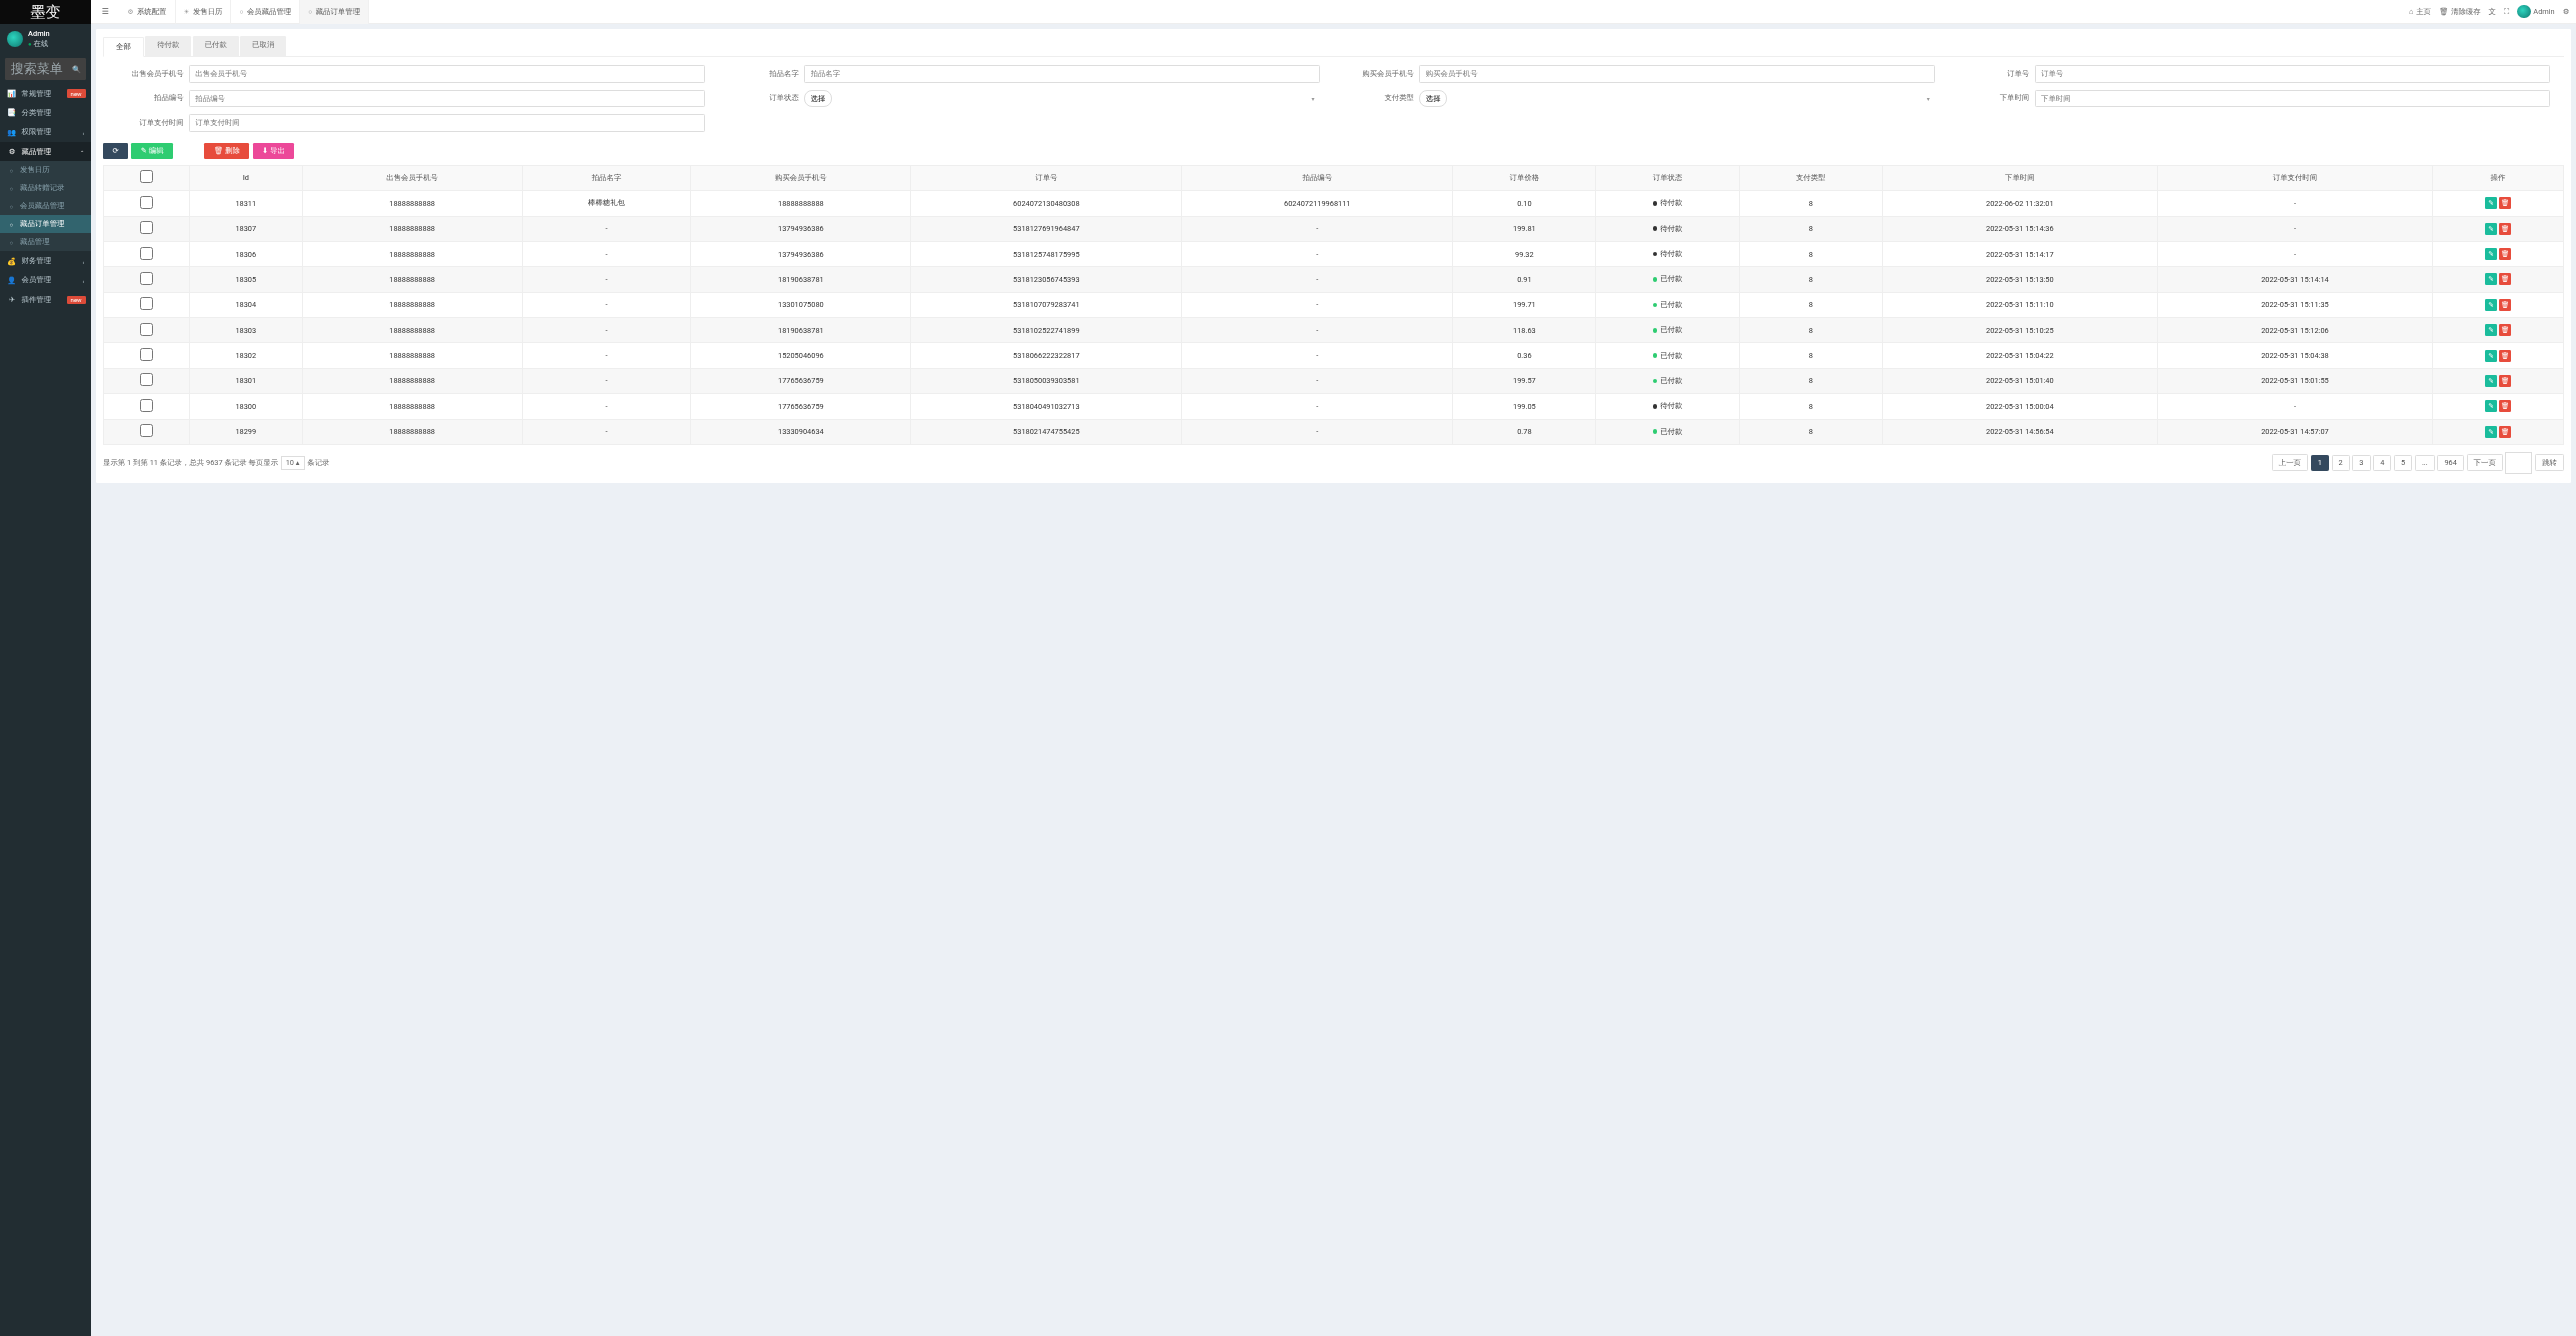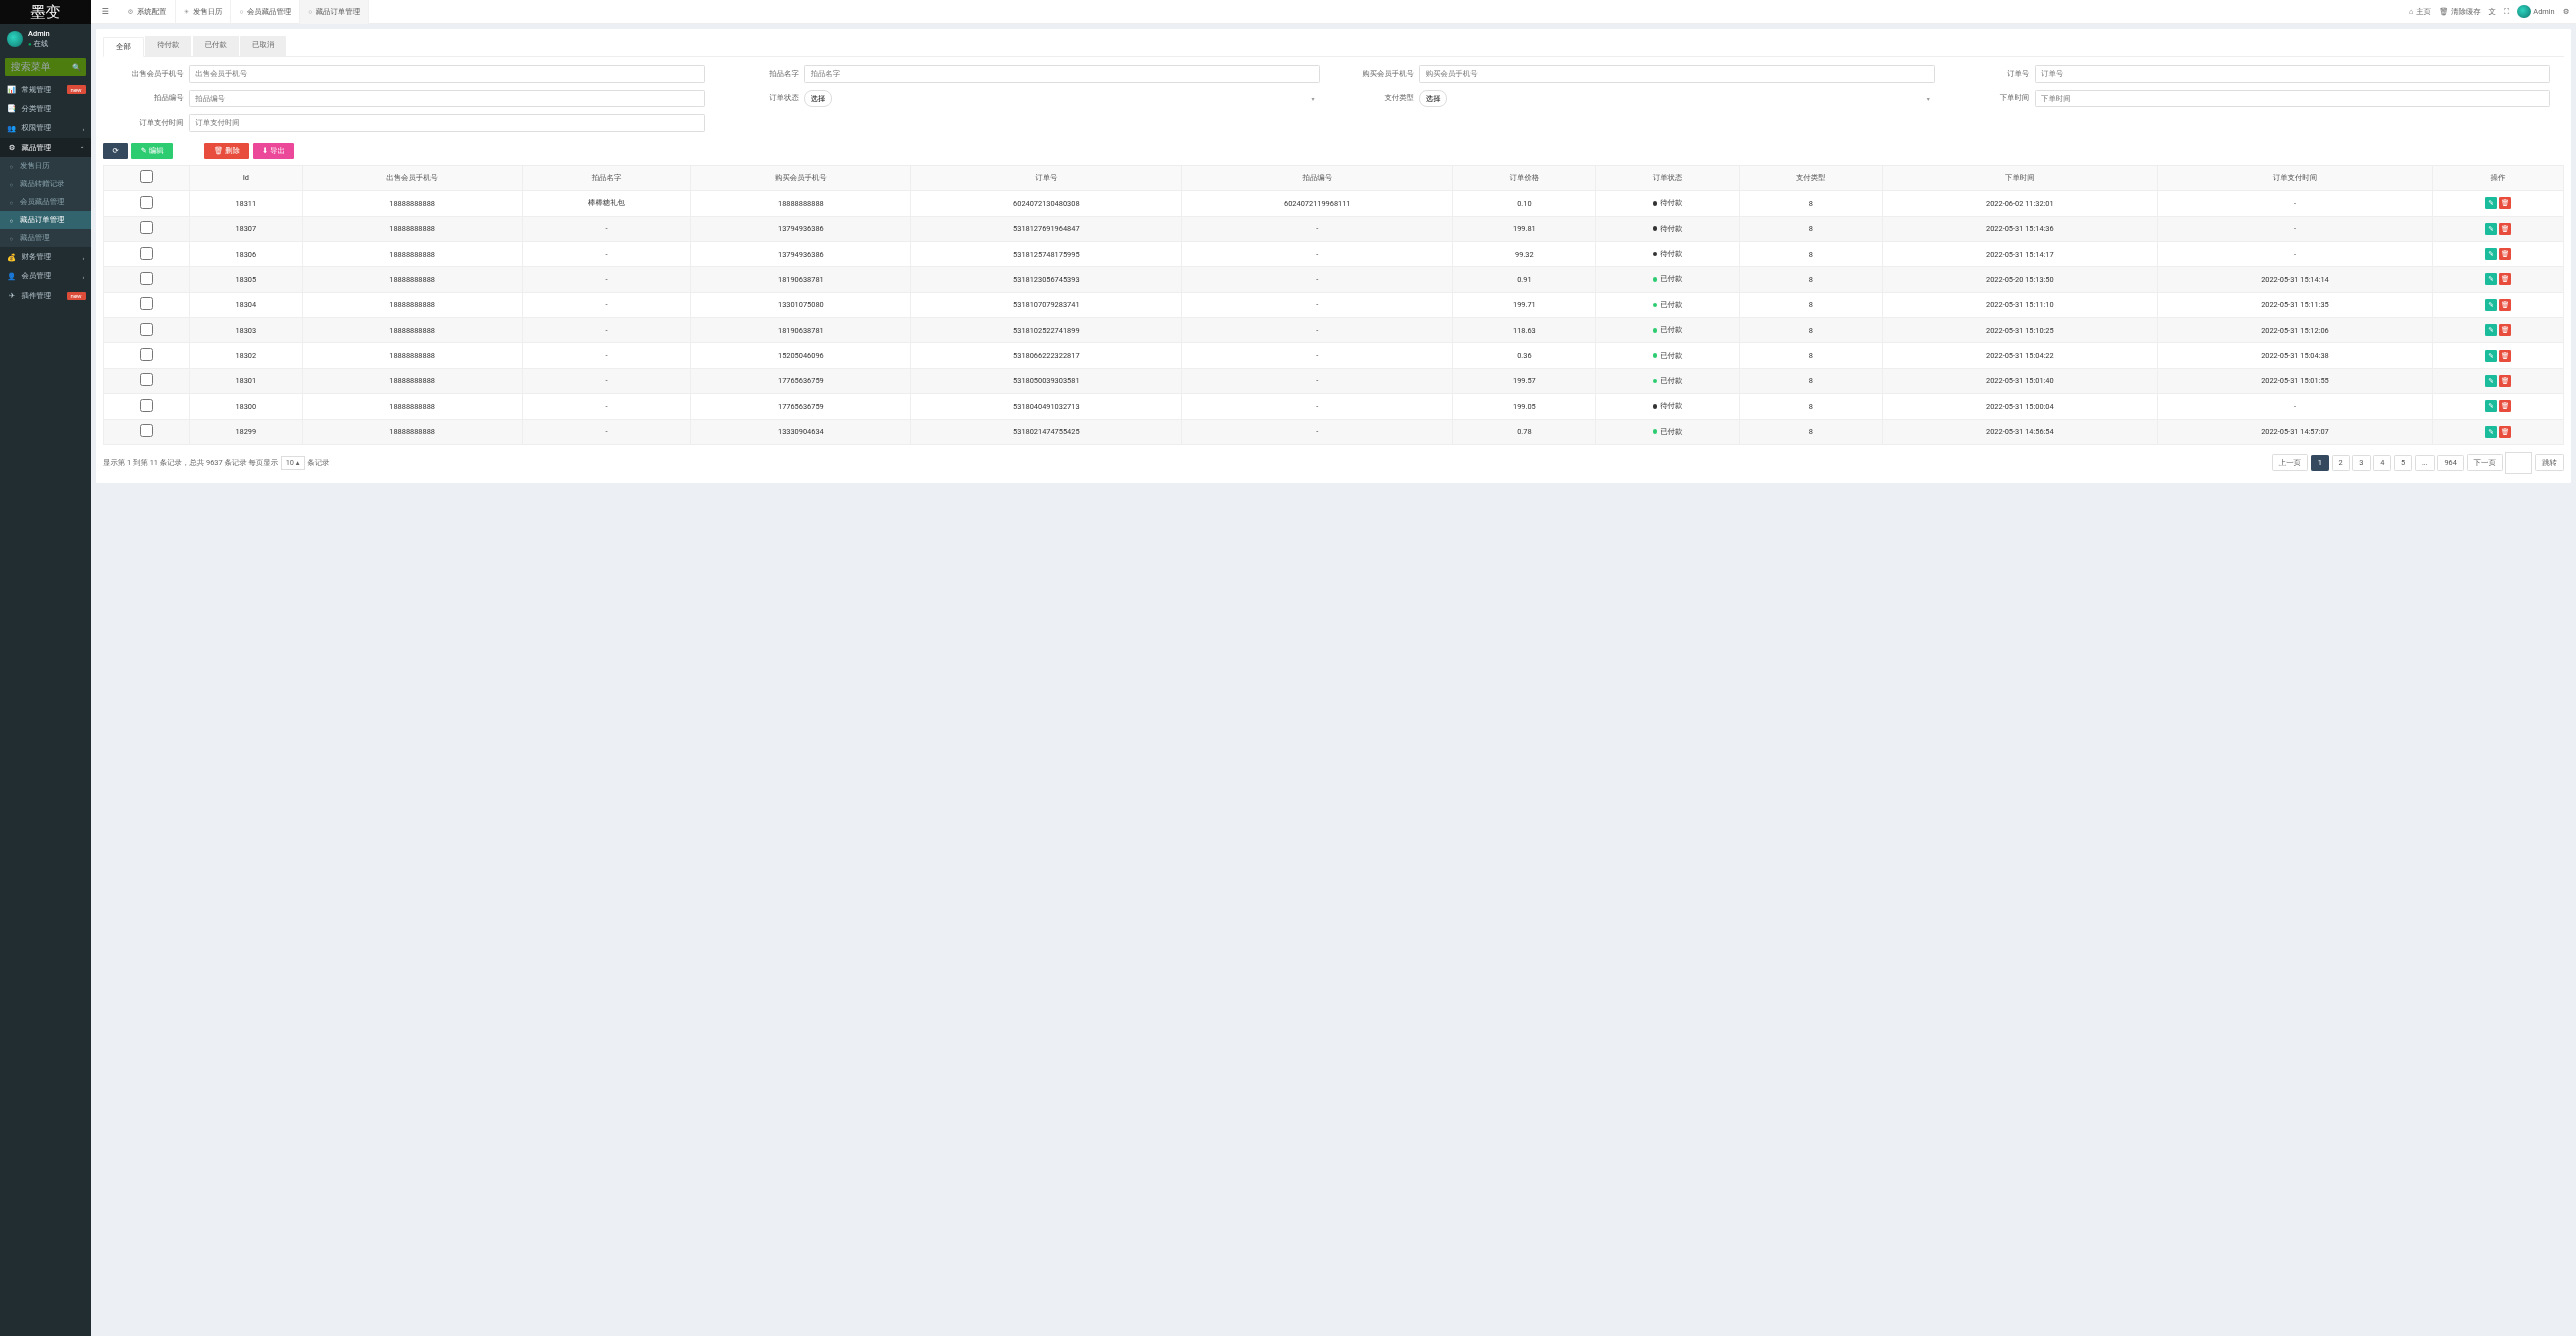--- a/index.html
+++ b/index.html
@@ -7,21 +7,21 @@
 .app { display: flex; width: 100vw; height: 100vh; overflow: hidden; }
 .sidebar { width: 91px; background: #222d32; color: #b8c7ce; display: flex; flex-direction: column; flex-shrink: 0; }
 .brand { height: 24px; line-height: 24px; text-align: center; background: #0b0b0b; color: #fff; font-size: 15px; font-weight: 500; }
 .user-panel { padding: 5.4px 6.7px; display: flex; align-items: center; gap: 5.4px; }
 .avatar { width: 16px; height: 16px; border-radius: 50%; background: radial-gradient(circle at 40% 40%, #2dd4bf, #0f766e); }
 .user-info { font-size: 7.4px; line-height: 1.3; }
 .user-name { color: #fff; font-weight: 500; }
 .user-status { color: #b8c7ce; }
 .status-dot { color: #00a65a; font-size: 6px; }
 .search-wrap { padding: 4px 5.4px; position: relative; }
-.search-input { width: 100%; background: #4d7c0f; border: none; color: #ccc; padding: 3.4px 16px 3.4px 5.4px; font-size: 10px; border-radius: 1.3px; }
+.search-input { width: 100%; background: #404040; border: none; color: #ccc; padding: 3.4px 16px 3.4px 5.4px; font-size: 13px; border-radius: 1.3px; }
 .search-input::placeholder { color: #9aa5aa; }
 .search-icon { position: absolute; right: 9.4px; top: 50%; transform: translateY(-50%); color: #9aa5aa; cursor: pointer; font-size: 7.4px; }
 .menu { list-style: none; }
 .menu li { display: flex; align-items: center; padding: 4.7px 6.7px; font-size: 7.4px; cursor: pointer; position: relative; }
 .menu li .mi-icon { width: 10.8px; text-align: center; margin-right: 4px; font-size: 7.4px; }
 .menu li .badge-new { position: absolute; right: 5.4px; background: #dd4b39; color: #fff; font-size: 6px; padding: 0.7px 4px; border-radius: 1.3px; }
 .menu li .caret { position: absolute; right: 6.7px; font-size: 6px; }
 .menu li.open .caret { transform: rotate(90deg); }
 .menu li.active { background: #1a2226; color: #fff; }
 .submenu { list-style: none; background: #2c3b41; }
@@ -326,21 +326,21 @@
                 <td><input type="checkbox" style=""></td>
                 <td>18305</td>
                 <td>18888888888</td>
                 <td>-</td>
                 <td>18190638781</td>
                 <td>5318123056745393</td>
                 <td>-</td>
                 <td>0.91</td>
                 <td><span class="st-dot st-green"></span>已付款</td>
                 <td>8</td>
-                <td>2022-05-20 15:13:50</td>
+                <td>2022-05-31 15:13:50</td>
                 <td>2022-05-31 15:14:14</td>
                 <td>
                   <div class="row-actions">
                     <span class="sq sq-g">✎</span>
                     <span class="sq sq-r">🗑</span>
                   </div>
                 </td>
               </tr>
               <tr>
                 <td><input type="checkbox" style=""></td>

